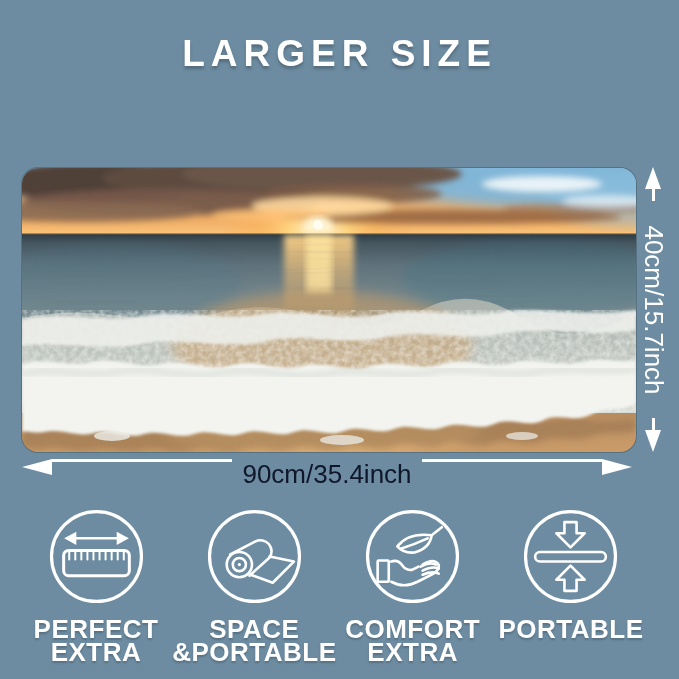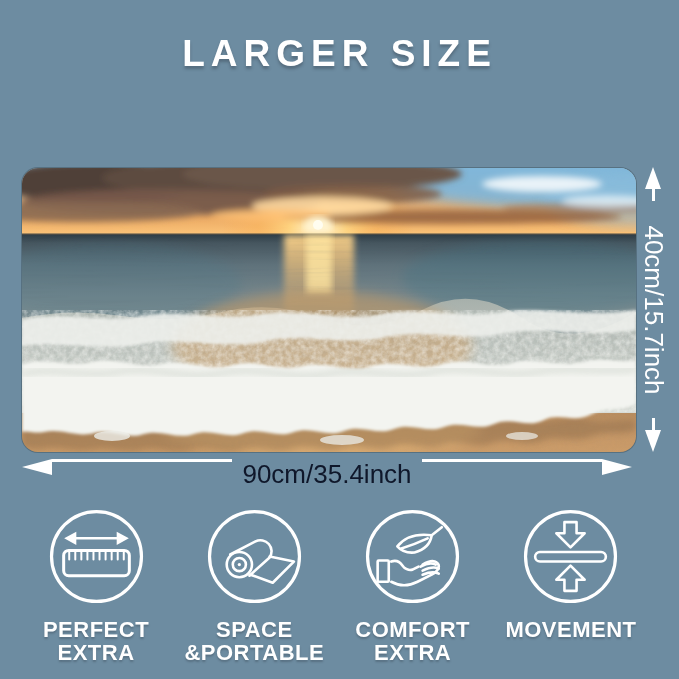--- a/index.html
+++ b/index.html
@@ -59,21 +59,21 @@
   
   .features{
     position:absolute;top:508px;left:0;width:679px;
     display:flex;justify-content:space-between;
     padding:0 30px 0 18px;box-sizing:border-box;
   }
   .feature{width:156px;display:flex;flex-direction:column;align-items:center;}
   .ficon{width:97px;height:97px;}
   .flabel{
     margin-top:13px;text-align:center;color:#ffffff;
-    font-size:22px;font-weight:700;line-height:23px;letter-spacing:.5px;
+    font-size:26px;font-weight:700;line-height:23px;letter-spacing:.5px;
     text-shadow:0 2px 2px rgba(40,50,60,.3);white-space:nowrap;
   }
   .ficon svg *{vector-effect:non-scaling-stroke;}
 </style>
 </head>
 <body>
 
 <div class="stage">
 
   <div class="title-block">
@@ -283,18 +283,18 @@
     <div class="feature">
       <div class="ficon">
         <svg viewBox="0 0 96 96" fill="none" stroke="#ffffff" stroke-width="2.6" stroke-linecap="round" stroke-linejoin="round">
           <circle cx="48" cy="48" r="44.5" stroke-width="3.2"></circle>
           <path d="M42,14 L54,14 L54,25 L62,25 L48,39 L34,25 L42,25 Z"></path>
           <rect x="13" y="43.5" width="70" height="9.5" rx="4.75"></rect>
           <path d="M42,82 L54,82 L54,71 L62,71 L48,57 L34,71 L42,71 Z"></path>
         </svg>
       </div>
       <div class="flabel">
-        <div>MOVEMENT</div>
+        <div>PORTABLE</div>
       </div>
     </div>
 
   </div>
 </div>
 
 </body></html>

